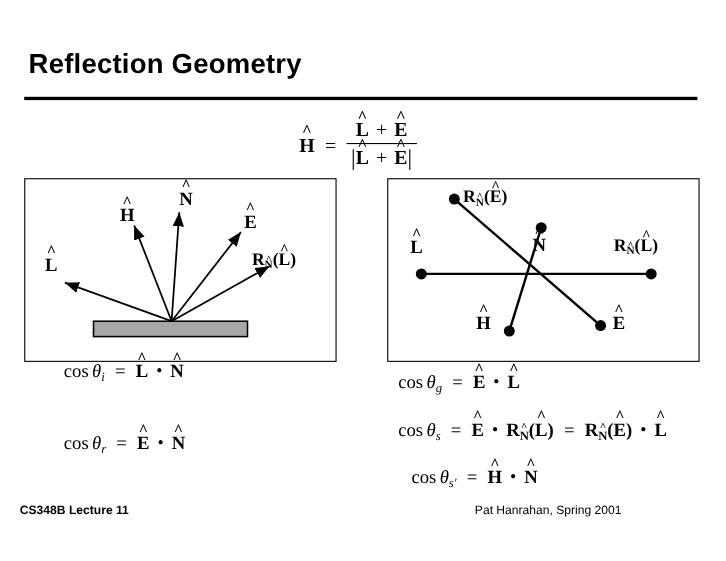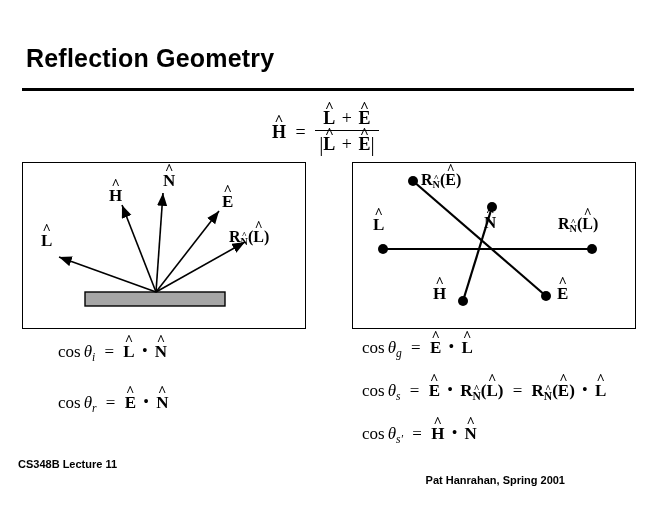--- a/index.html
+++ b/index.html
@@ -42,22 +42,21 @@
     left: 18px;
     top: 458px;
     font-size: 11px;
     font-weight: bold;
   }
   .footer-right {
     position: absolute;
     right: 22px;
     top: 458px;
     font-size: 11px;
-    font-weight: bold;
-    margin-top: 16px;
+    font-weight: normal;
   }
   .panel {
     position: absolute;
     border: 1.5px solid #000000;
     background: #ffffff;
   }
   #panel-left {
     left: 22px;
     top: 162px;
     width: 282px;
@@ -236,21 +235,21 @@
       <span class="vec" style="font-size:16px;">R</span><span class="sub" style="font-weight:bold; font-style:normal;"><span class="hatted" style="font-size:1em;"><span class="hat">^</span>N</span></span><span class="vec" style="font-size:16px;">(</span><span class="hatted vec" style="font-size:16px;"><span class="hat">^</span>L</span><span class="vec" style="font-size:16px;">)</span>
     </div>
     <div class="label-math" style="left:80px; top:121px;">
       <span class="hatted vec" style="font-size:17px;"><span class="hat">^</span>H</span>
     </div>
     <div class="label-math" style="left:204px; top:121px;">
       <span class="hatted vec" style="font-size:17px;"><span class="hat">^</span>E</span>
     </div>
   </div>
 
-  <div class="mathwrap" style="left:58px; top:342px;">
+  <div class="mathwrap" style="left:58px; top:328px;">
     <span class="m">cos<span style="padding-left:3px;"></span><span class="it">θ</span><span class="sub">i</span>
       <span style="padding:0 5px;">=</span>
       <span class="hatted vec"><span class="hat">^</span>L</span>
       <span class="dot">•</span>
       <span class="hatted vec"><span class="hat">^</span>N</span>
     </span>
   </div>
 
   <div class="mathwrap" style="left:58px; top:393px;">
     <span class="m">cos<span style="padding-left:3px;"></span><span class="it">θ</span><span class="sub">r</span>
@@ -276,21 +275,21 @@
       <span class="hatted vec"><span class="hat">^</span>E</span>
       <span class="dot">•</span>
       <span class="vec">R</span><span class="sub" style="font-weight:bold; font-style:normal;"><span class="hatted" style="font-size:1em;"><span class="hat">^</span>N</span></span><span class="vec">(</span><span class="hatted vec"><span class="hat">^</span>L</span><span class="vec">)</span>
       <span style="padding:0 5px;">=</span>
       <span class="vec">R</span><span class="sub" style="font-weight:bold; font-style:normal;"><span class="hatted" style="font-size:1em;"><span class="hat">^</span>N</span></span><span class="vec">(</span><span class="hatted vec"><span class="hat">^</span>E</span><span class="vec">)</span>
       <span class="dot">•</span>
       <span class="hatted vec"><span class="hat">^</span>L</span>
     </span>
   </div>
 
-  <div class="mathwrap" style="left:362px; top:424px;">
+  <div class="mathwrap" style="left:374px; top:424px;">
     <span class="m">cos<span style="padding-left:3px;"></span><span class="it">θ</span><span class="sub">s′</span>
       <span style="padding:0 5px;">=</span>
       <span class="hatted vec"><span class="hat">^</span>H</span>
       <span class="dot">•</span>
       <span class="hatted vec"><span class="hat">^</span>N</span>
     </span>
   </div>
 
   <div class="footer-left">CS348B Lecture 11</div>
   <div class="footer-right">Pat Hanrahan, Spring 2001</div>

